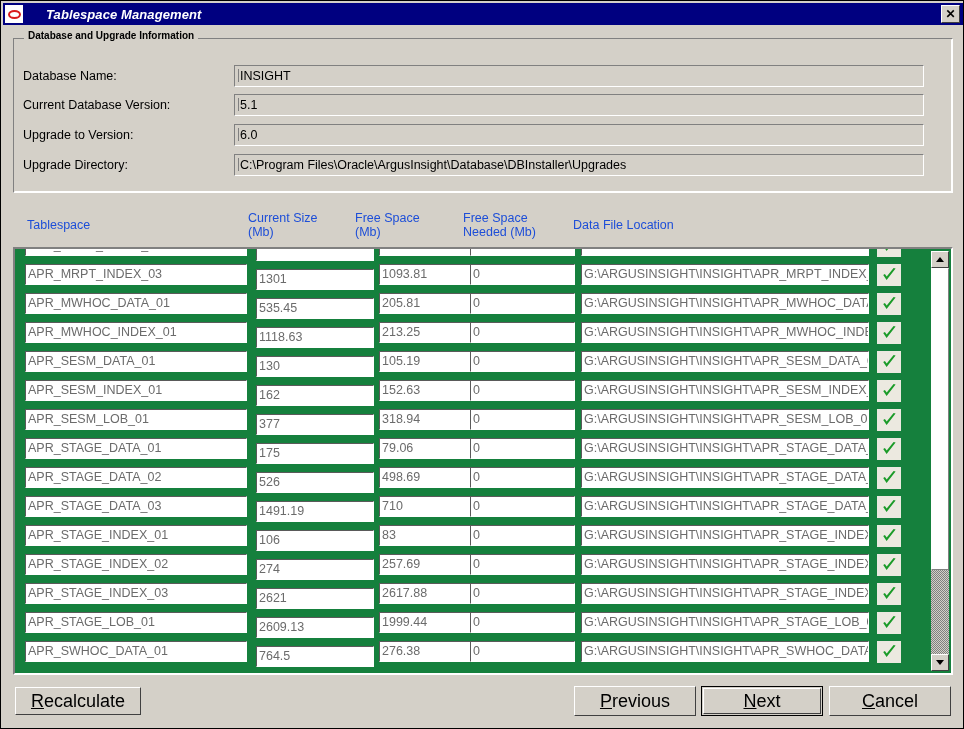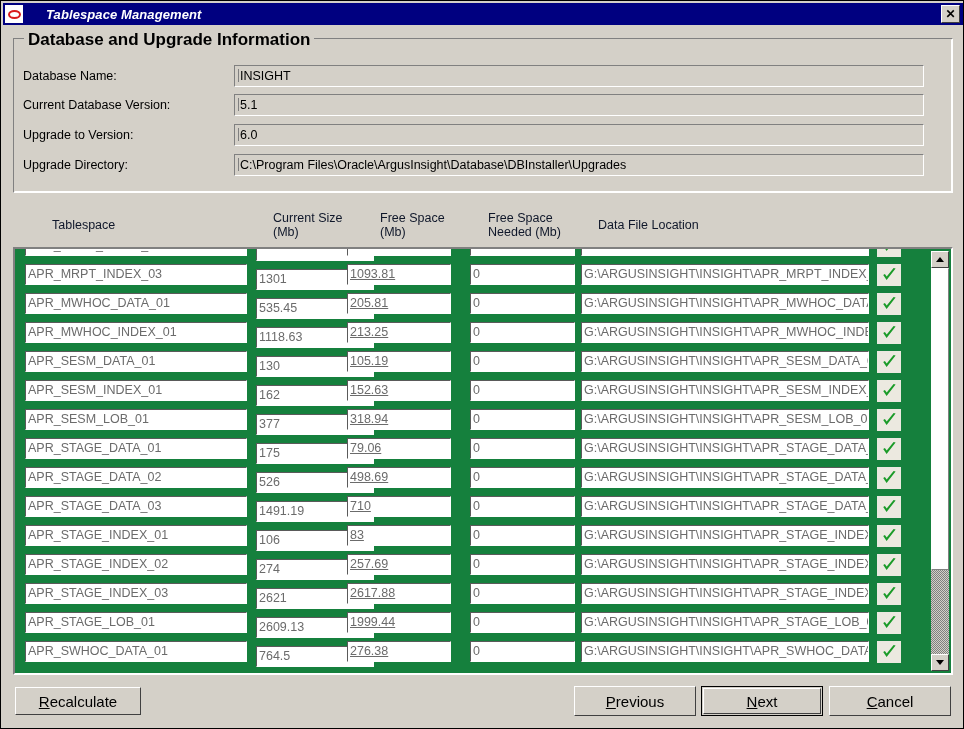--- a/index.html
+++ b/index.html
@@ -98,21 +98,21 @@
     border-left-color: transparent;
     border-top-color: transparent;
     pointer-events: none;
   }
   .groupbox-legend {
     position: absolute;
     left: 10px;
     top: -9px;
     background: #d4d0c8;
     padding: 0 4px;
-    font-size: 17px;
+    font-size: 10px;
     font-weight: bold;
     color: #000000;
     white-space: nowrap;
   }
 
   .field-row {
     position: absolute;
     left: 0;
     height: 22px;
     display: flex;
@@ -158,24 +158,23 @@
   .table-headers {
     position: absolute;
     left: 12px;
     top: 205px;
     width: 940px;
     height: 38px;
   }
   .col-head {
     position: absolute;
     font-size: 12.5px;
-    color: #0f172a;
+    color: #1d4ed8;
     line-height: 14px;
     white-space: pre-line;
-    margin-left: 25px;
   }
 
   
   .grid-panel {
     position: absolute;
     left: 12px;
     top: 246px;
     width: 940px;
     height: 428px;
     box-sizing: border-box;
@@ -217,21 +216,21 @@
     font-size: 12.5px;
     color: #6b6b6b;
     line-height: 18px;
     padding-left: 2px;
     white-space: nowrap;
     overflow: hidden;
     font-family: "Liberation Sans", sans-serif;
   }
   .cell.c0 { left: 10px;  width: 222px; }
   .cell.c1 { left: 241px; width: 118px; margin-top: 10px;  }
-  .cell.c2 { left: 332px; width: 104px; text-decoration: underline;  }
+  .cell.c2 { left: 364px; width: 122px;  }
   .cell.c3 { left: 455px; width: 105px; }
   .cell.c4 { left: 566px; width: 288px; }
   .check {
     position: absolute;
     left: 862px;
     width: 24px;
     height: 22px;
     background: #ece9e0;
     display: flex;
     align-items: center;
@@ -302,21 +301,21 @@
 
   
   .btn {
     position: absolute;
     box-sizing: border-box;
     background: #d4d0c8;
     border-top: 1.5px solid #ffffff;
     border-left: 1.5px solid #ffffff;
     border-right: 1.5px solid #404040;
     border-bottom: 1.5px solid #404040;
-    font-size: 15px;
+    font-size: 18px;
     color: #000000;
     display: flex;
     align-items: center;
     justify-content: center;
     font-family: "Liberation Sans", sans-serif;
     cursor: default;
     user-select: none;
   }
   .btn.default {
     border: 1.5px solid #000000;

